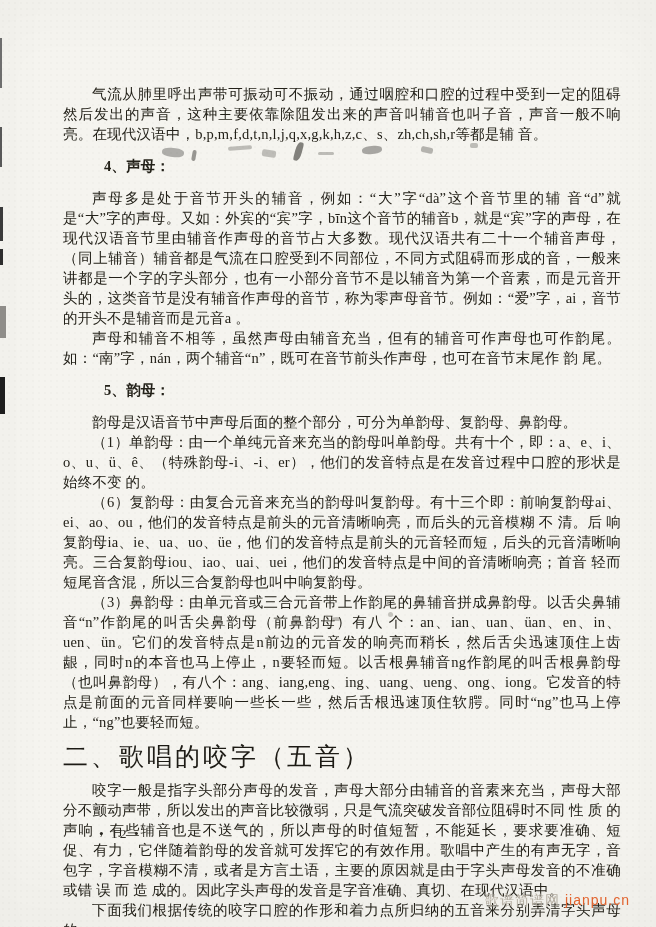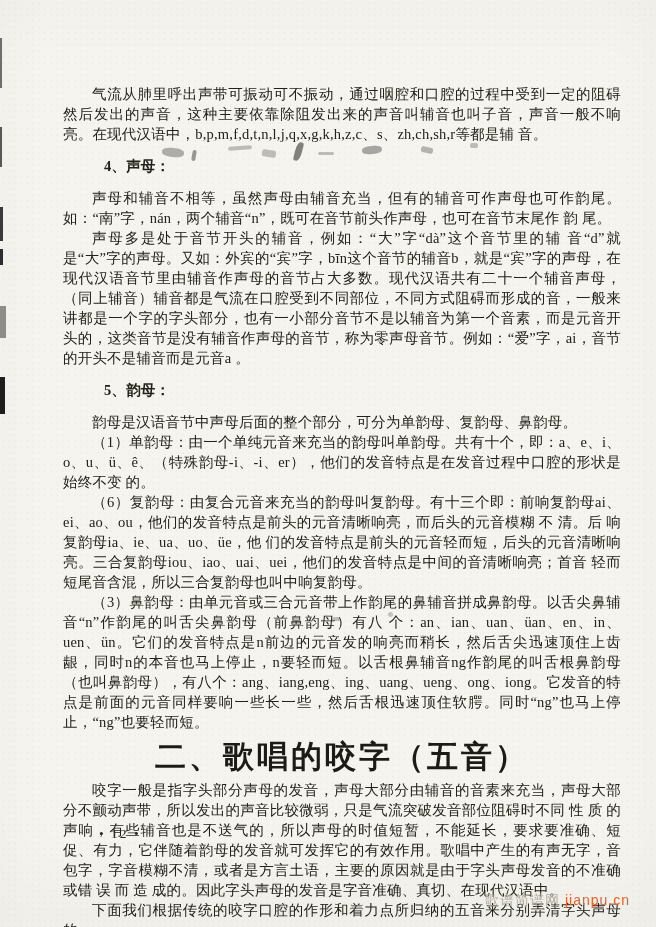--- a/index.html
+++ b/index.html
@@ -16,22 +16,22 @@
   }
   .content{
     position:absolute;left:63px;top:84px;width:558px;
     font-size:14.5px;line-height:20px;color:#232119;
     text-align:justify;
     letter-spacing:0.2px;
   }
   .para{margin:0;text-indent:2em;}
   .subhead{margin:12px;text-indent:2em;font-weight:bold;}
   .section-title{
-    margin:15px 0 13px 0;text-indent:0;text-align:center;
-    font-size:31px;font-weight:bold;letter-spacing:3px;color:#1d1b15;
+    margin:15px 0 13px 0;text-indent:0;text-align:left;
+    font-size:25px;font-weight:normal;letter-spacing:3px;color:#1d1b15;
   }
   .page-number{
     position:absolute;left:99px;top:826px;
     font-size:13.5px;font-weight:normal;color:#2a2822;letter-spacing:2px;
   }
   .watermark{
     position:absolute;right:26px;top:892px;
     font-size:14px;letter-spacing:1px;white-space:nowrap;
     font-family:"Liberation Sans","DejaVu Sans",sans-serif;
     margin-left:48px;
@@ -83,22 +83,22 @@
   <div class="noise n7"></div>
   <div class="noise n8"></div>
   <div class="noise n9"></div>
   <div class="speck s1"></div>
   <div class="speck s2"></div>
   <div class="speck s3"></div>
 
   <div class="content">
     <p class="para">气流从肺里呼出声带可振动可不振动，通过咽腔和口腔的过程中受到一定的阻碍然后发出的声音，这种主要依靠除阻发出来的声音叫辅音也叫子音，声音一般不响亮。在现代汉语中，b,p,m,f,d,t,n,l,j,q,x,g,k,h,z,c、s、zh,ch,sh,r等都是辅 音。</p>
     <p class="subhead">4、声母：</p>
+    <p class="para">声母多是处于音节开头的辅音，例如：“大”字“dà”这个音节里的辅 音“d”就是“大”字的声母。又如：外宾的“宾”字，bīn这个音节的辅音b，就是“宾”字的声母，在现代汉语音节里由辅音作声母的音节占大多数。现代汉语共有二十一个辅音声母，（同上辅音）辅音都是气流在口腔受到不同部位，不同方式阻碍而形成的音，一般来讲都是一个字的字头部分，也有一小部分音节不是以辅音为第一个音素，而是元音开头的，这类音节是没有辅音作声母的音节，称为零声母音节。例如：“爱”字，ai，音节的开头不是辅音而是元音a 。</p>
     <p class="para">声母和辅音不相等，虽然声母由辅音充当，但有的辅音可作声母也可作韵尾。如：“南”字，nán，两个辅音“n”，既可在音节前头作声母，也可在音节末尾作 韵 尾。</p>
-    <p class="para">声母多是处于音节开头的辅音，例如：“大”字“dà”这个音节里的辅 音“d”就是“大”字的声母。又如：外宾的“宾”字，bīn这个音节的辅音b，就是“宾”字的声母，在现代汉语音节里由辅音作声母的音节占大多数。现代汉语共有二十一个辅音声母，（同上辅音）辅音都是气流在口腔受到不同部位，不同方式阻碍而形成的音，一般来讲都是一个字的字头部分，也有一小部分音节不是以辅音为第一个音素，而是元音开头的，这类音节是没有辅音作声母的音节，称为零声母音节。例如：“爱”字，ai，音节的开头不是辅音而是元音a 。</p>
     <p class="subhead">5、韵母：</p>
     <p class="para">韵母是汉语音节中声母后面的整个部分，可分为单韵母、复韵母、鼻韵母。</p>
     <p class="para">（1）单韵母：由一个单纯元音来充当的韵母叫单韵母。共有十个，即：a、e、i、o、u、ü、ê、（特殊韵母-i、-i、er），他们的发音特点是在发音过程中口腔的形状是始终不变 的。</p>
     <p class="para">（6）复韵母：由复合元音来充当的韵母叫复韵母。有十三个即：前响复韵母ai、ei、ao、ou，他们的发音特点是前头的元音清晰响亮，而后头的元音模糊 不 清。后 响复韵母ia、ie、ua、uo、üe，他 们的发音特点是前头的元音轻而短，后头的元音清晰响亮。三合复韵母iou、iao、uai、uei，他们的发音特点是中间的音清晰响亮；首音 轻而短尾音含混，所以三合复韵母也叫中响复韵母。</p>
     <p class="para">（3）鼻韵母：由单元音或三合元音带上作韵尾的鼻辅音拼成鼻韵母。以舌尖鼻辅音“n”作韵尾的叫舌尖鼻韵母（前鼻韵母）有八 个：an、ian、uan、üan、en、in、uen、ün。它们的发音特点是n前边的元音发的响亮而稍长，然后舌尖迅速顶住上齿龈，同时n的本音也马上停止，n要轻而短。以舌根鼻辅音ng作韵尾的叫舌根鼻韵母（也叫鼻韵母），有八个：ang、iang,eng、ing、uang、ueng、ong、iong。它发音的特点是前面的元音同样要响一些长一些，然后舌根迅速顶住软腭。同时“ng”也马上停止，“ng”也要轻而短。</p>
     <h2 class="section-title">二、歌唱的咬字（五音）</h2>
     <p class="para">咬字一般是指字头部分声母的发音，声母大部分由辅音的音素来充当，声母大部分不颤动声带，所以发出的声音比较微弱，只是气流突破发音部位阻碍时不同 性 质 的 声响，有些辅音也是不送气的，所以声母的时值短暂，不能延长，要求要准确、短促、有力，它伴随着韵母的发音就可发挥它的有效作用。歌唱中产生的有声无字，音包字，字音模糊不清，或者是方言土语，主要的原因就是由于字头声母发音的不准确或错 误 而 造 成的。因此字头声母的发音是字音准确、真切、在现代汉语中。</p>
     <p class="para">下面我们根据传统的咬字口腔的作形和着力点所归纳的五音来分别弄清字头声母的</p>
   </div>
 

